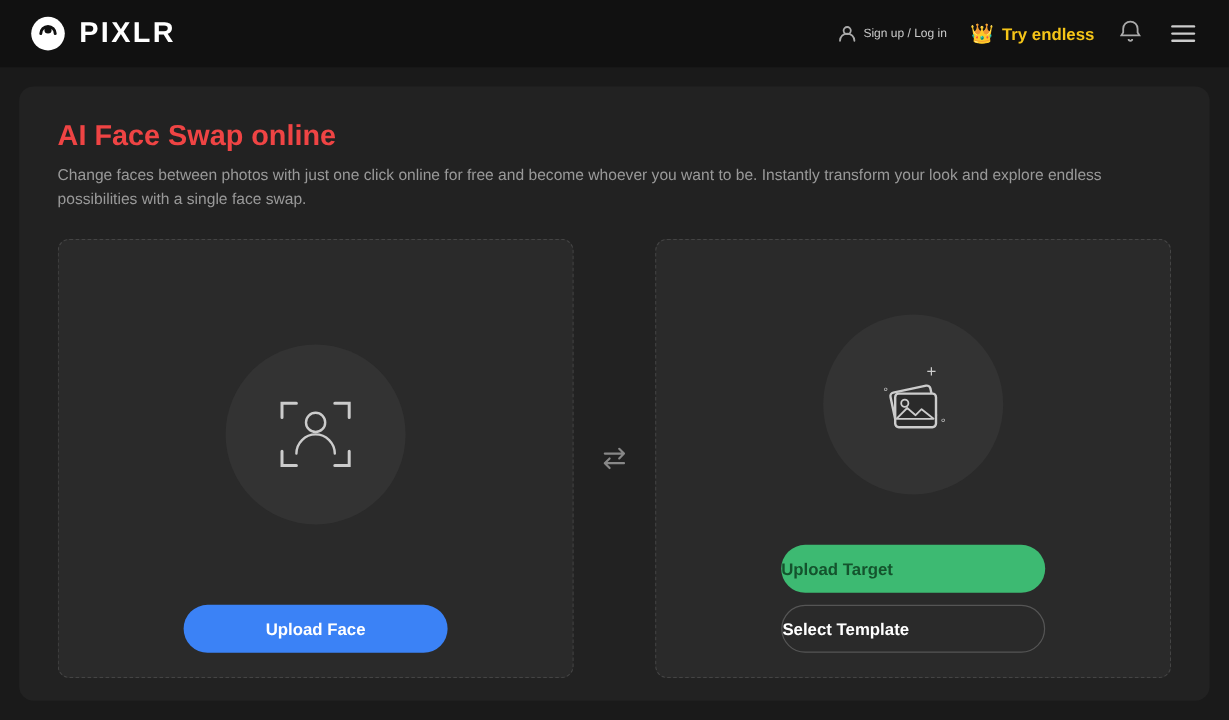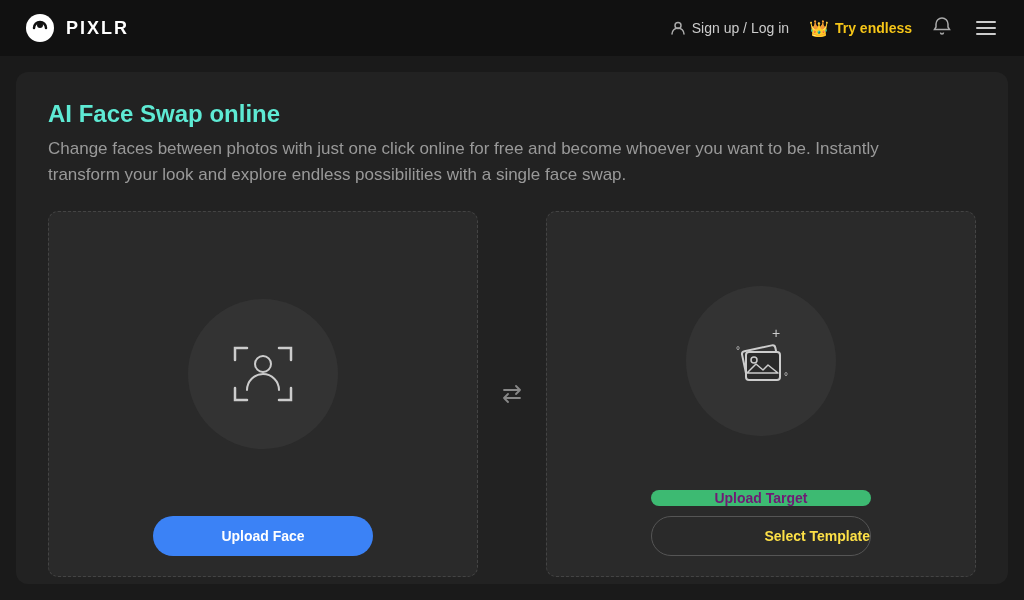--- a/index.html
+++ b/index.html
@@ -29,37 +29,37 @@
       align-items: center;
       gap: 10px;
     }
 
     .logo-icon {
       width: 32px;
       height: 32px;
     }
 
     .logo-text {
-      font-size: 18px;
+      font-size: 24px;
       font-weight: 700;
       letter-spacing: 2px;
       color: #fff;
     }
 
     .nav-right {
       display: flex;
       align-items: center;
       gap: 20px;
     }
 
     .nav-signup {
       display: flex;
       align-items: center;
       gap: 6px;
-      font-size: 14px;
+      font-size: 10px;
       color: #ccc;
       cursor: pointer;
     }
 
     .nav-premium {
       display: flex;
       align-items: center;
       gap: 6px;
       font-size: 14px;
       color: #f5c518;
@@ -95,26 +95,26 @@
       margin: 16px;
       border-radius: 12px;
       padding: 28px 32px;
       height: calc(600px - 56px - 32px);
       overflow: hidden;
     }
 
     .page-title {
       font-size: 24px;
       font-weight: 700;
-      color: #5eead4;
+      color: #ef4444;
       margin-bottom: 8px;
     }
 
     .page-desc {
-      font-size: 17px;
+      font-size: 13px;
       color: #999;
       max-width: 900px;
       line-height: 1.5;
       margin-bottom: 24px;
     }
 
     
     .panels-container {
       display: flex;
       gap: 20px;
@@ -169,42 +169,42 @@
       padding: 12px 0;
       width: 220px;
       font-size: 14px;
       font-weight: 700;
       cursor: pointer;
       text-align: center;
     }
 
     .btn-upload-target {
       background: #3dba72;
-      color: #701a75;
+      color: #14532d;
       border: none;
       border-radius: 50px;
-      padding: 0 0;
+      padding: 12px 0;
       width: 220px;
       font-size: 14px;
       font-weight: 700;
       cursor: pointer;
-      text-align: center;
+      text-align: left;
     }
 
     .btn-select-template {
       background: transparent;
-      color: #fde047;
+      color: #ffffff;
       border: 1.5px solid #555;
       border-radius: 50px;
       padding: 11px 0;
       width: 220px;
       font-size: 14px;
       font-weight: 600;
       cursor: pointer;
-      text-align: right;
+      text-align: left;
     }
 
     .swap-arrows {
       font-size: 18px;
       color: #888;
       flex-shrink: 0;
       display: flex;
       flex-direction: column;
       align-items: center;
       gap: 2px;

